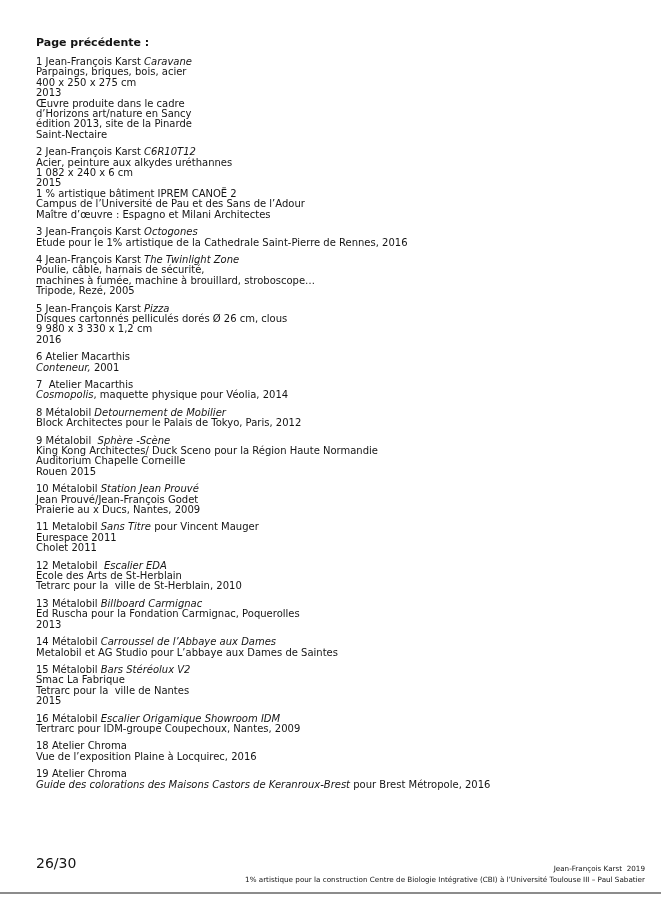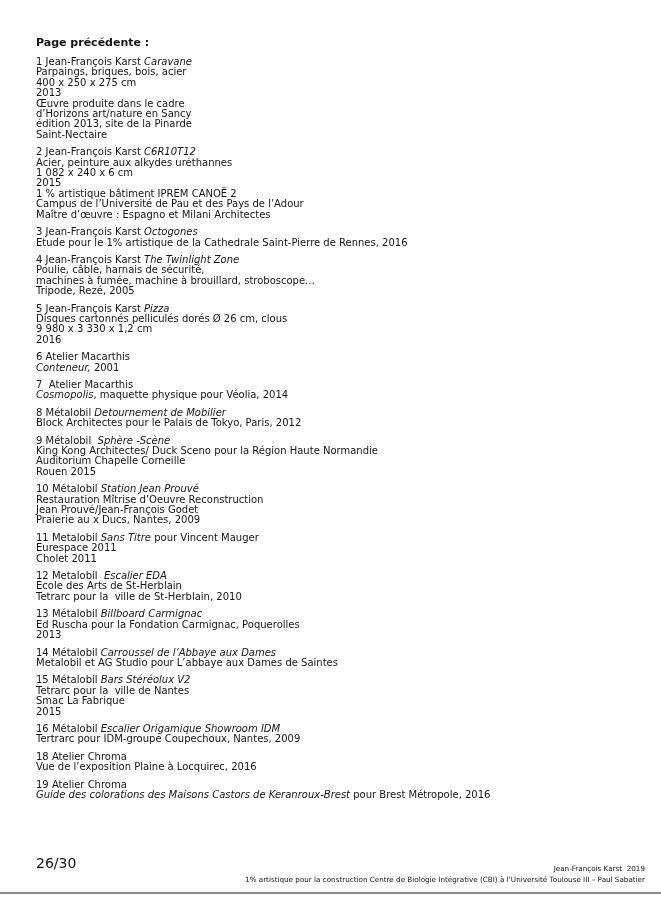--- a/index.html
+++ b/index.html
@@ -88,21 +88,21 @@
         <span class="line"><span>d’Horizons art/nature en Sancy</span></span>
         <span class="line"><span>édition 2013, site de la Pinarde</span></span>
         <span class="line"><span>Saint-Nectaire</span></span>
       </p>
       <p class="item">
         <span class="line"><span>2 Jean-François Karst </span><span class="t">C6R10T12</span></span>
         <span class="line"><span>Acier, peinture aux alkydes uréthannes</span></span>
         <span class="line"><span>1 082 x 240 x 6 cm</span></span>
         <span class="line"><span>2015</span></span>
         <span class="line"><span>1 % artistique bâtiment IPREM CANOË 2</span></span>
-        <span class="line"><span>Campus de l’Université de Pau et des Pays de l’Adour</span></span>
+        <span class="line"><span>Campus de l’Université de Pau et des Sans de l’Adour</span></span>
         <span class="line"><span>Maître d’œuvre : Espagno et Milani Architectes</span></span>
       </p>
       <p class="item">
         <span class="line"><span>3 Jean-François Karst </span><span class="t">Octogones</span></span>
         <span class="line"><span>Etude pour le 1% artistique de la Cathedrale Saint-Pierre de Rennes, 2016</span></span>
       </p>
       <p class="item">
         <span class="line"><span>4 Jean-François Karst </span><span class="t">The Twinlight Zone</span></span>
         <span class="line"><span>Poulie, câble, harnais de sécurité,</span></span>
         <span class="line"><span>machines à fumée, machine à brouillard, stroboscope…</span></span>
@@ -127,21 +127,20 @@
         <span class="line"><span>Block Architectes pour le Palais de Tokyo, Paris, 2012</span></span>
       </p>
       <p class="item">
         <span class="line"><span>9 Métalobil  </span><span class="t">Sphère -Scène</span></span>
         <span class="line"><span>King Kong Architectes/ Duck Sceno pour la Région Haute Normandie</span></span>
         <span class="line"><span>Auditorium Chapelle Corneille</span></span>
         <span class="line"><span>Rouen 2015</span></span>
       </p>
       <p class="item">
         <span class="line"><span>10 Métalobil </span><span class="t">Station Jean Prouvé</span></span>
-        <span class="line"><span>Restauration Mîtrise d’Oeuvre Reconstruction</span></span>
         <span class="line"><span>Jean Prouvé/Jean-François Godet</span></span>
         <span class="line"><span>Praierie au x Ducs, Nantes, 2009</span></span>
       </p>
       <p class="item">
         <span class="line"><span>11 Metalobil </span><span class="t">Sans Titre</span><span> pour Vincent Mauger</span></span>
         <span class="line"><span>Eurespace 2011</span></span>
         <span class="line"><span>Cholet 2011</span></span>
       </p>
       <p class="item">
         <span class="line"><span>12 Metalobil  </span><span class="t">Escalier EDA</span></span>
@@ -152,22 +151,22 @@
         <span class="line"><span>13 Métalobil </span><span class="t">Billboard Carmignac</span></span>
         <span class="line"><span>Ed Ruscha pour la Fondation Carmignac, Poquerolles</span></span>
         <span class="line"><span>2013</span></span>
       </p>
       <p class="item">
         <span class="line"><span>14 Métalobil </span><span class="t">Carroussel de l’Abbaye aux Dames</span></span>
         <span class="line"><span>Metalobil et AG Studio pour L’abbaye aux Dames de Saintes</span></span>
       </p>
       <p class="item">
         <span class="line"><span>15 Métalobil </span><span class="t">Bars Stéréolux V2</span></span>
+        <span class="line"><span>Smac La Fabrique</span></span>
         <span class="line"><span>Tetrarc pour la  ville de Nantes</span></span>
-        <span class="line"><span>Smac La Fabrique</span></span>
         <span class="line"><span>2015</span></span>
       </p>
       <p class="item">
         <span class="line"><span>16 Métalobil </span><span class="t">Escalier Origamique Showroom IDM</span></span>
         <span class="line"><span>Tertrarc pour IDM-groupe Coupechoux, Nantes, 2009</span></span>
       </p>
       <p class="item">
         <span class="line"><span>18 Atelier Chroma</span></span>
         <span class="line"><span>Vue de l’exposition Plaine à Locquirec, 2016</span></span>
       </p>

